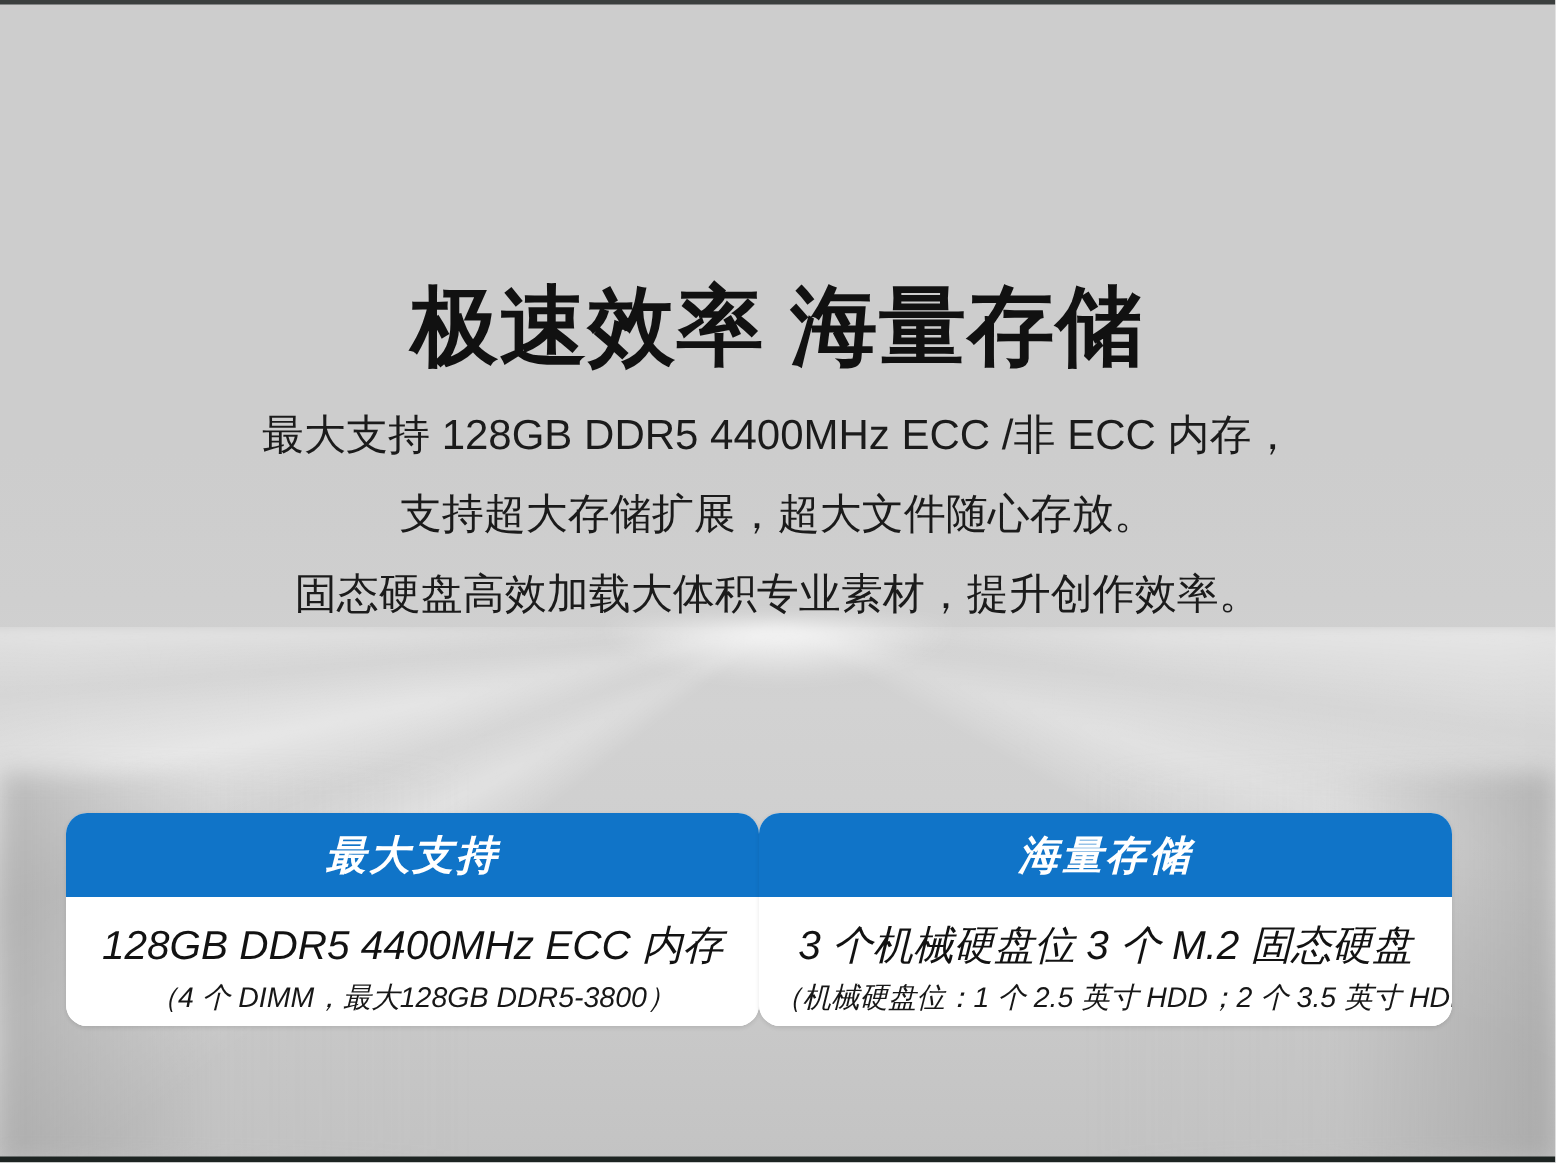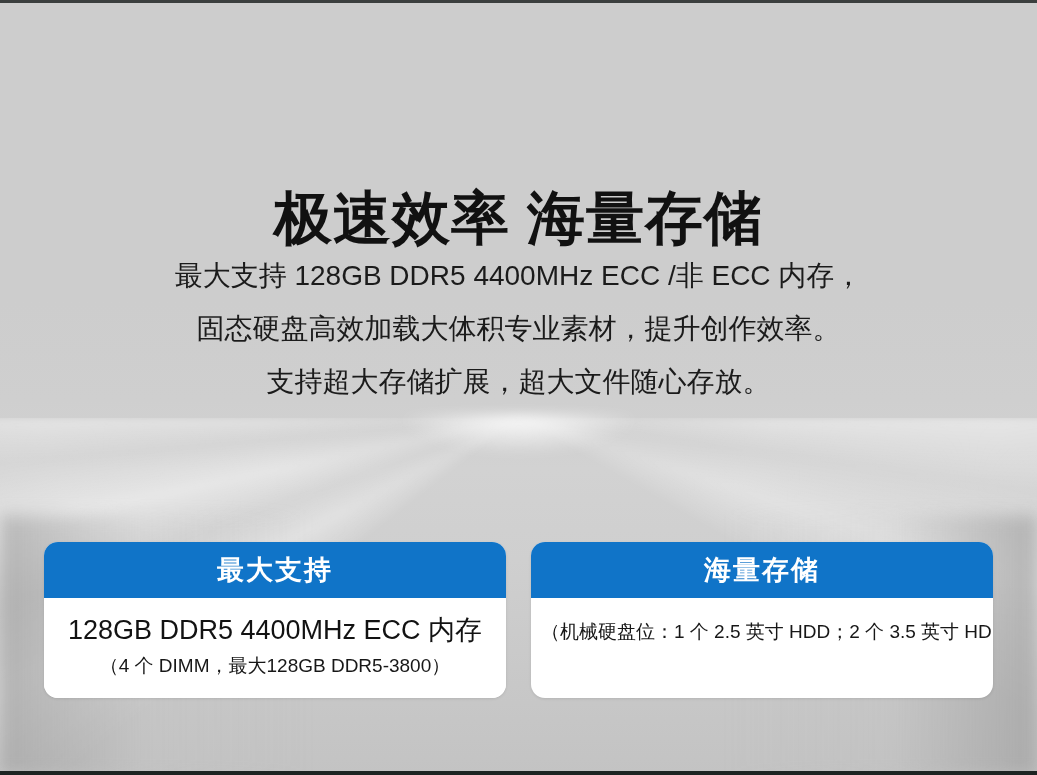--- a/index.html
+++ b/index.html
@@ -160,38 +160,38 @@
     font-size: 58px;
     font-weight: bold;
     color: #111111;
     letter-spacing: 1px;
     line-height: 1.1;
     white-space: nowrap;
   }
 
   .subcopy {
     position: absolute;
-    top: 210px;
+    top: 224px;
     left: 0;
     width: 1037px;
     text-align: center;
     color: #1b1b1b;
     font-size: 28px;
     line-height: 53px;
   }
   .subcopy .line { white-space: nowrap; }
 
   
   .cards {
     position: absolute;
     top: 503px;
     left: 44px;
     width: 949px;
     display: flex;
-    justify-content: space-between;
+    font-style: italic;
   }
 
   .card {
     width: 462px;
     border-radius: 14px;
     overflow: hidden;
     background: #ffffff;
     box-shadow: 0 1px 3px rgba(0,0,0,0.10);
   }
 
@@ -201,21 +201,21 @@
     font-size: 27px;
     font-weight: bold;
     text-align: center;
     height: 56px;
     line-height: 56px;
     letter-spacing: 2px;
   }
 
   .card-body {
     background: #ffffff;
-    padding: 16px 10px 20px 10px;
+    padding: 16px 10px 6px 10px;
     text-align: center;
   }
 
   .card-main {
     font-size: 27px;
     color: #121212;
     line-height: 1.25;
     white-space: nowrap;
   }
 
@@ -241,37 +241,38 @@
     <div class="edge-top"></div>
     <div class="edge-bottom"></div>
   </div>
 
   <div class="content">
 
     <h1 class="headline">极速效率 海量存储</h1>
 
     <div class="subcopy">
       <div class="line">最大支持 128GB DDR5 4400MHz ECC /非 ECC 内存，</div>
+      <div class="line">支持超大存储扩展，超大文件随心存放。</div>
       <div class="line">固态硬盘高效加载大体积专业素材，提升创作效率。</div>
-      <div class="line">支持超大存储扩展，超大文件随心存放。</div>
     </div>
 
     <div class="cards">
 
       <div class="card">
         <div class="card-header">最大支持</div>
         <div class="card-body">
           <div class="card-main">128GB DDR5 4400MHz ECC 内存</div>
           <div class="card-sub">（4 个 DIMM，最大128GB DDR5-3800）</div>
         </div>
       </div>
 
       <div class="card">
         <div class="card-header">海量存储</div>
         <div class="card-body">
+          <div class="card-main">3 个机械硬盘位 3 个 M.2 固态硬盘</div>
           <div class="card-sub">（机械硬盘位：1 个 2.5 英寸 HDD；2 个 3.5 英寸 HDD）</div>
         </div>
       </div>
 
     </div>
 
   </div>
 </div>
 
 </body></html>

